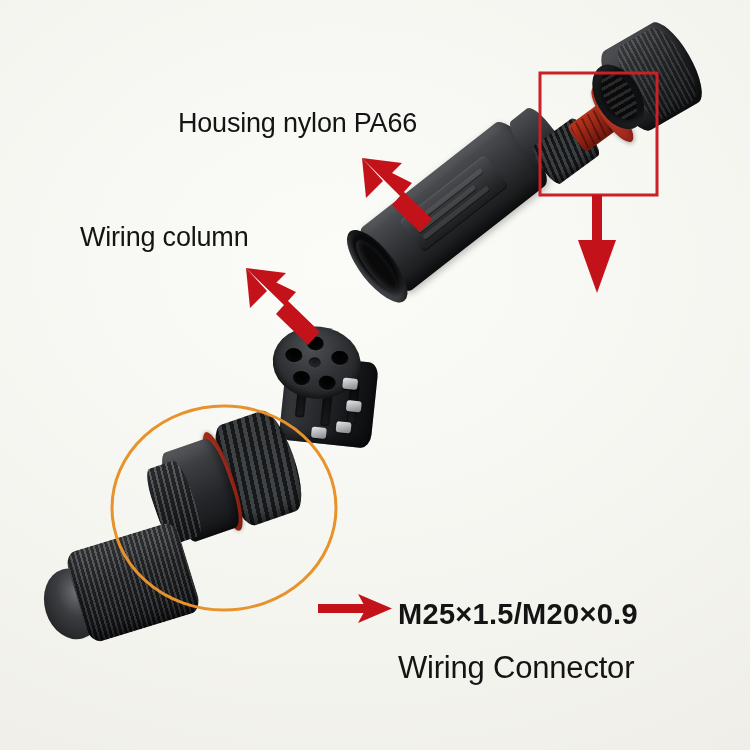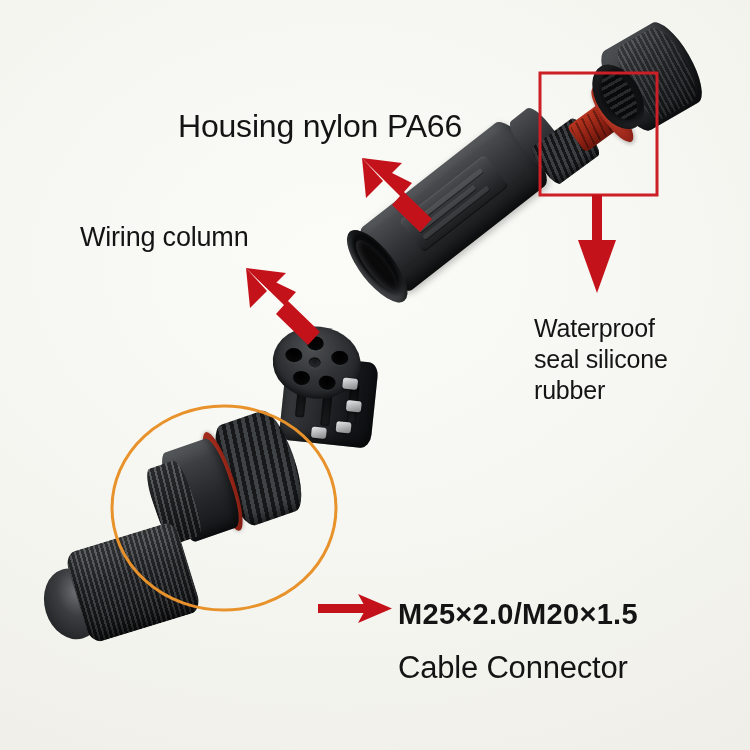--- a/index.html
+++ b/index.html
@@ -315,25 +315,22 @@
       <rect x="592" y="195" width="10" height="65"></rect>
       <path d="M578,240 L616,240 L597,293 Z"></path>
     </g>
 
     <g fill="#c4121a">
       <rect x="318" y="604" width="58" height="9"></rect>
       <path d="M358,594 L392,608.5 L358,623 L366,608.5 Z"></path>
     </g>
   </svg>
 
-  <div class="lbl" style="left:178px;top:108px;font-size:32px;">Housing nylon PA66</div>
+  <div class="lbl" style="left:178px;top:108px;font-size:27px;">Housing nylon PA66</div>
 
   <div class="lbl" style="left:80px;top:222px;font-size:27px;text-align:right;">Wiring column</div>
 
-  <div class="lbl" style="left:534px;top:313px;font-size:25px;line-height:1.24;">Waterproof
-seal silicone
-rubber</div>
-
-  <div class="lbl" style="left:398px;top:597px;font-size:29px;font-weight:bold;letter-spacing:0.3px;">M25×2.0/M20×1.5</div>
-
-  <div class="lbl" style="left:398px;top:650px;font-size:31px;">Cable Connector</div>
+
+  <div class="lbl" style="left:398px;top:597px;font-size:29px;font-weight:bold;letter-spacing:0.3px;">M25×1.5/M20×0.9</div>
+
+  <div class="lbl" style="left:398px;top:650px;font-size:31px;">Wiring Connector</div>
 
 </div>
 
 </body></html>

